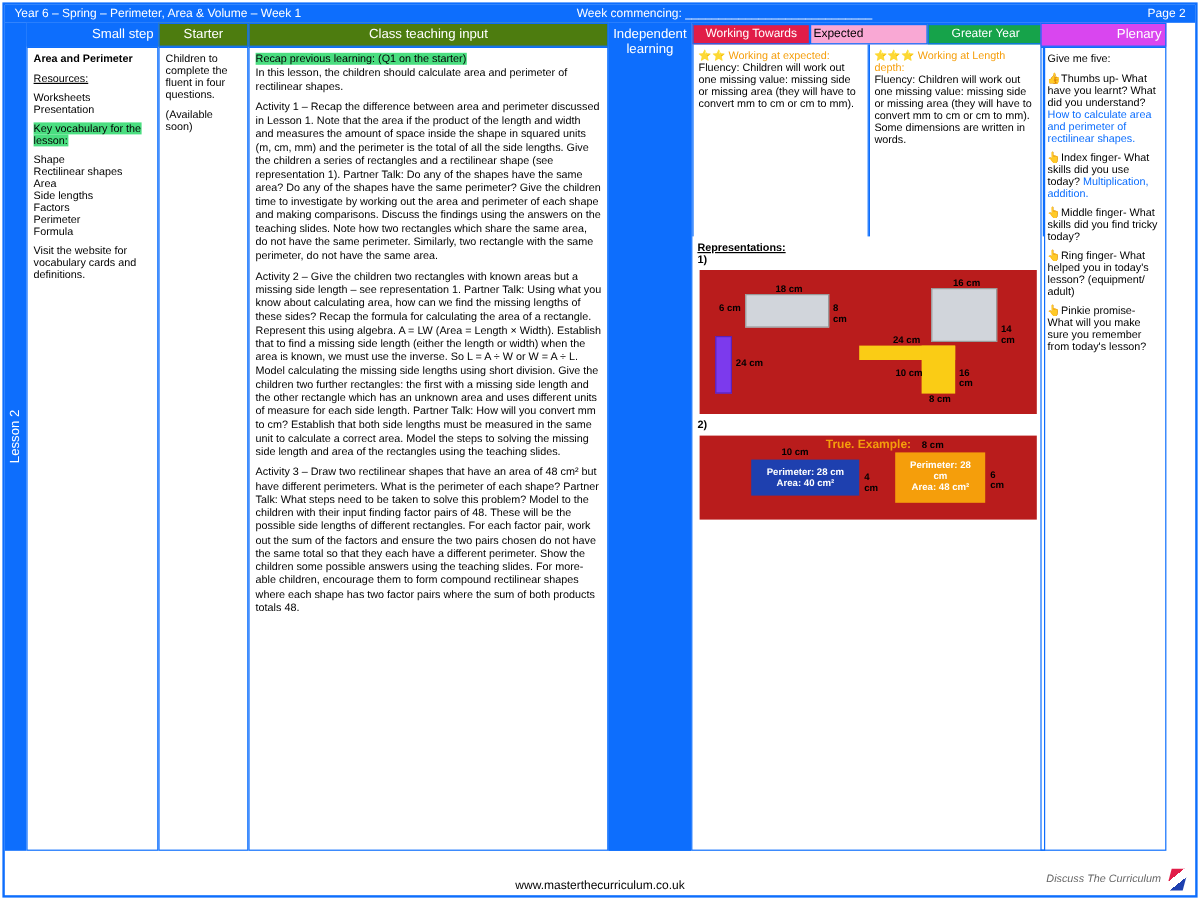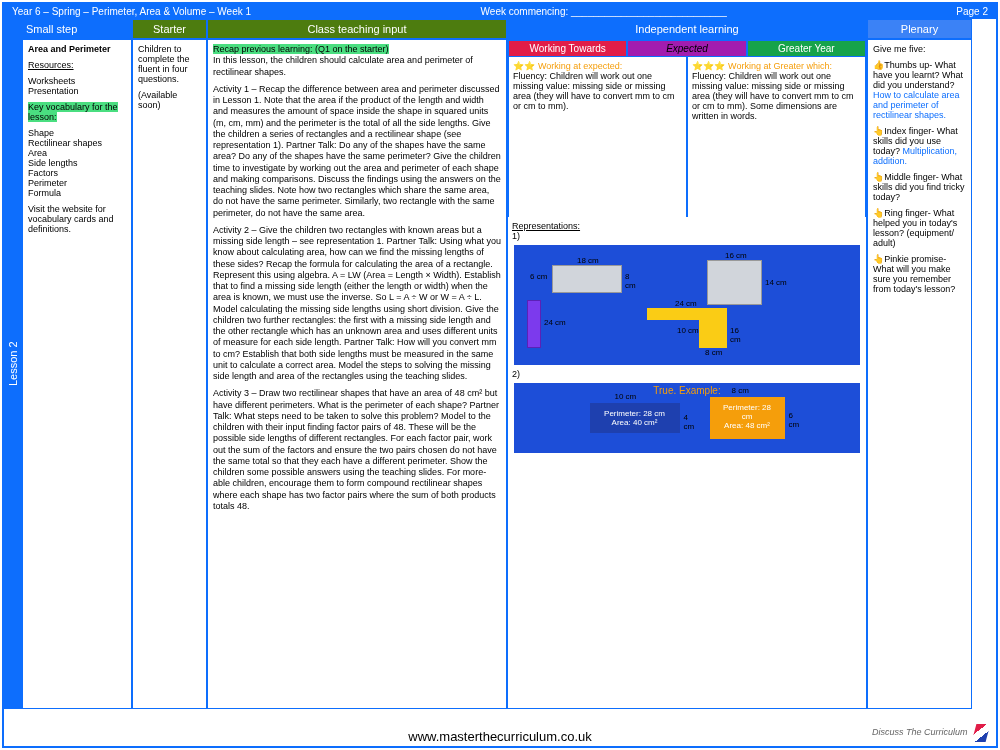--- a/index.html
+++ b/index.html
@@ -7,58 +7,58 @@
   .page { border: 2px solid #0d6efd; width: 996px; height: 746px; margin: 2px; position: relative; }
   .top-bar { background: #0d6efd; color: #fff; padding: 2px 8px; font-size: 10px; display: flex; justify-content: space-between; }
   .lesson-tab { background: #0d6efd; color: #fff; writing-mode: vertical-rl; transform: rotate(180deg); text-align: center; padding: 4px 2px; font-size: 11px; display: flex; align-items: center; justify-content: center; }
   .content-row { display: flex; height: 690px; }
   .col { border: 1px solid #0d6efd; padding: 4px 5px; overflow: hidden; }
   .col p { margin-bottom: 6px; }
   .highlight { background: #4ade80; }
   .bold { font-weight: bold; }
   .underline { text-decoration: underline; }
   .wt-head { background: #e11d48; color: #fff; text-align: center; padding: 2px; border: 1px solid #0d6efd; font-size: 10px; }
-  .ex-head { background: #a21caf; color: #000; text-align: center; padding: 2px; border: 1px solid #0d6efd; font-size: 10px; font-style: italic; }
+  .ex-head { background: #f9a8d4; color: #000; padding: 2px; border: 1px solid #0d6efd; font-size: 10px; }
   .gd-head { background: #16a34a; color: #fff; text-align: center; padding: 2px; border: 1px solid #0d6efd; font-size: 10px; }
   .star { color: #f59e0b; }
   .blue-text { color: #0d6efd; }
   .independent-grid { display: flex; flex-direction: column; }
   .ind-headers { display: flex; }
   .ind-headers > div { flex: 1; }
   .ind-content { display: flex; }
   .ind-content > div { flex: 1; padding: 4px; border-left: 1px solid #0d6efd; border-right: 1px solid #0d6efd; }
-  .representations { padding: 4px; font-size: 9px; }
-  .rep-diagram { background: #1d4ed8; padding: 8px; margin: 4px 2px; position: relative; }
+  .representations { padding: 4px; font-size: 9px; font-weight: bold; }
+  .rep-diagram { background: #b91c1c; padding: 8px; margin: 4px 2px; position: relative; }
   .rep1 { height: 120px; display: flex; align-items: center; gap: 15px; }
   .shape-rect { background: #d1d5db; border: 1px solid #999; }
   .shape-l { background: #facc15; }
   .shape-purple { background: #7c3aed; border: 1px solid #5b21b6; }
   .dim-label { font-size: 8px; position: absolute; }
   .rep2 { height: 70px; display: flex; align-items: center; gap: 30px; justify-content: center; }
   .peri-box { padding: 6px 8px; color: #fff; font-size: 8px; text-align: center; }
-  .footer { position: absolute; bottom: 2px; width: 100%; text-align: center; font-size: 13px; }
+  .footer { position: absolute; bottom: 2px; width: 100%; text-align: center; font-size: 10px; }
   .logo { position: absolute; bottom: 4px; right: 8px; font-size: 9px; font-style: italic; color: #666; }
   .logo-stripe { display: inline-block; width: 14px; height: 18px; background: linear-gradient(135deg, #e11d48 33%, #fff 33% 66%, #1e40af 66%); transform: skewX(-15deg); vertical-align: middle; margin-left: 4px; }
   .hand { color: #b45309; }
 </style>
 </head>
 <body>
 
 <div class="page">
   <div class="top-bar">
     <span>Year 6 – Spring – Perimeter, Area &amp; Volume – Week 1</span>
     <span>Week commencing: ____________________________</span>
     <span>Page 2</span>
   </div>
 
   <div class="content-row">
     <div class="lesson-tab" style="width:18px">Lesson 2</div>
 
     <div style="width:110px; display:flex; flex-direction:column">
-      <div class="cell" style="border:1px solid #0d6efd; background:#0d6efd;color:#fff;text-align:left;padding:3px;font-size:11px">Small step</div>
+      <div class="cell" style="border:1px solid #0d6efd; background:#0d6efd;color:#fff;text-align:right;padding:3px;font-size:11px">Small step</div>
       <div class="col" style="flex:1">
         <p class="bold">Area and Perimeter</p>
         <p class="underline">Resources:</p>
         <p style="white-space:pre-line">Worksheets
 Presentation</p>
         <p><span class="highlight">Key vocabulary for the lesson:</span></p>
         <p style="white-space:pre-line">Shape
 Rectilinear shapes
 Area
 Side lengths
@@ -81,54 +81,54 @@
       <div class="cell" style="border:1px solid #0d6efd; background:#4d7c0f;color:#fff;text-align:center;padding:3px;font-size:11px">Class teaching input</div>
       <div class="col" style="flex:1; font-size:9px; line-height:1.25">
         <span class="highlight">Recap previous learning: (Q1 on the starter)</span>
         <p>In this lesson, the children should calculate area and perimeter of rectilinear shapes.</p>
         <p>Activity 1 – Recap the difference between area and perimeter discussed in Lesson 1. Note that the area if the product of the length and width and measures the amount of space inside the shape in squared units (m, cm, mm) and the perimeter is the total of all the side lengths. Give the children a series of rectangles and a rectilinear shape (see representation 1). Partner Talk: Do any of the shapes have the same area? Do any of the shapes have the same perimeter? Give the children time to investigate by working out the area and perimeter of each shape and making comparisons. Discuss the findings using the answers on the teaching slides. Note how two rectangles which share the same area, do not have the same perimeter. Similarly, two rectangle with the same perimeter, do not have the same area.</p>
         <p>Activity 2 – Give the children two rectangles with known areas but a missing side length – see representation 1. Partner Talk: Using what you know about calculating area, how can we find the missing lengths of these sides? Recap the formula for calculating the area of a rectangle. Represent this using algebra. A = LW (Area = Length × Width). Establish that to find a missing side length (either the length or width) when the area is known, we must use the inverse. So L = A ÷ W  or W = A ÷ L. Model calculating the missing side lengths using short division.  Give the children two further rectangles: the first with a missing side length and the other rectangle  which has an unknown area and uses different units of measure for each side length. Partner Talk: How will you convert mm to cm? Establish that both side lengths must be measured in the same unit to calculate a correct area. Model the steps to solving the missing side length and area of  the rectangles using the teaching slides.</p>
         <p>Activity 3 – Draw two rectilinear shapes that have an area of 48 cm² but have different perimeters. What is the perimeter of each shape? Partner Talk: What steps need to be taken to solve this problem? Model to the children with their input finding factor pairs of 48. These will be the possible side lengths of different rectangles. For each factor pair, work out the sum of the factors and ensure the two pairs chosen do not have the same total so that they each have a different perimeter. Show the children some possible answers using the teaching slides. For more-able children, encourage them to form compound rectilinear shapes where each shape has two factor pairs where the sum of both products  totals 48.</p>
       </div>
     </div>
 
-    <div style="width:360px; display:flex; flex-direction:column">
+    <div style="width:360px; display:flex; flex-direction:row">
       <div class="cell" style="border:1px solid #0d6efd; background:#0d6efd;color:#fff;text-align:center;padding:3px;font-size:11px">Independent learning</div>
       <div class="independent-grid" style="flex:1; border:1px solid #0d6efd">
         <div class="ind-headers">
           <div class="wt-head">Working Towards</div>
           <div class="ex-head">Expected</div>
           <div class="gd-head">Greater Year</div>
         </div>
         <div class="ind-content" style="height:160px">
           <div>
             <span class="star">⭐⭐ Working at expected:</span>
             <p>Fluency: Children will work out one missing value: missing side or missing area (they will have to convert mm to cm or cm to mm).</p>
           </div>
           <div>
-            <span class="star">⭐⭐⭐ Working at Greater which:</span>
+            <span class="star">⭐⭐⭐ Working at Length depth:</span>
             <p>Fluency: Children will work out one missing value: missing side or missing area (they will have to convert mm to cm or cm to mm). Some dimensions are written in words.</p>
           </div>
         </div>
         <div class="representations">
           <p class="underline">Representations:</p>
           <span>1)</span>
           <div class="rep-diagram rep1">
             <div style="position:relative;width:110px;height:90px">
               <div class="shape-rect" style="position:absolute;top:5px;left:30px;width:70px;height:28px"></div>
               <span class="dim-label" style="top:-4px;left:55px">18 cm</span>
               <span class="dim-label" style="top:12px;left:8px">6 cm</span>
               <span class="dim-label" style="top:12px;left:103px">8 cm</span>
               <div class="shape-purple" style="position:absolute;top:40px;left:5px;width:14px;height:48px"></div>
               <span class="dim-label" style="top:58px;left:22px">24 cm</span>
             </div>
             <div style="position:relative;width:140px;height:90px">
               <div class="shape-rect" style="position:absolute;top:0;left:60px;width:55px;height:45px"></div>
               <span class="dim-label" style="top:-9px;left:78px">16 cm</span>
-              <span class="dim-label" style="top:18px;left:118px">14 cm</span>
+              <span class="dim-label" style="top:30px;left:118px">14 cm</span>
               <div style="position:absolute;top:48px;left:0;width:80px;height:40px">
                 <div class="shape-l" style="position:absolute;width:80px;height:12px;top:0"></div>
                 <div class="shape-l" style="position:absolute;width:28px;height:40px;left:52px;top:0"></div>
                 <span class="dim-label" style="top:-9px;left:28px">24 cm</span>
                 <span class="dim-label" style="top:18px;left:30px">10 cm</span>
                 <span class="dim-label" style="top:18px;left:83px">16 cm</span>
                 <span class="dim-label" style="top:40px;left:58px">8 cm</span>
               </div>
             </div>
           </div>
@@ -146,21 +146,21 @@
               <div class="peri-box" style="background:#f59e0b;width:75px;height:42px"><span style="white-space:pre-line">Perimeter: 28 cm
 Area: 48 cm²</span></div>
               <span class="dim-label" style="top:14px;left:79px">6 cm</span>
             </div>
           </div>
         </div>
       </div>
     </div>
 
     <div style="width:105px; display:flex; flex-direction:column">
-      <div class="cell" style="border:1px solid #0d6efd; background:#3b82f6;color:#fff;text-align:center;padding:3px;font-size:11px">Plenary</div>
+      <div class="cell" style="border:1px solid #0d6efd; background:#d946ef;color:#fff;text-align:right;padding:3px;font-size:11px">Plenary</div>
       <div class="col" style="flex:1">
         <p>Give me five:</p>
         <p><span class="hand"></span><span>👍Thumbs up- What have you learnt? What did you understand?</span> <span class="blue-text">How to calculate area and perimeter of rectilinear shapes.</span></p>
         <p><span class="hand"></span><span>👆Index finger- What skills did you use today?</span> <span class="blue-text">Multiplication, addition.</span></p>
         <p><span class="hand"></span><span>👆Middle finger- What skills did you find tricky today?</span></p>
         <p><span class="hand"></span><span>👆Ring finger- What helped you in today's lesson? (equipment/ adult)</span></p>
         <p><span class="hand"></span><span>👆Pinkie promise- What will you make sure you remember from today's lesson?</span></p>
       </div>
     </div>
   </div>

